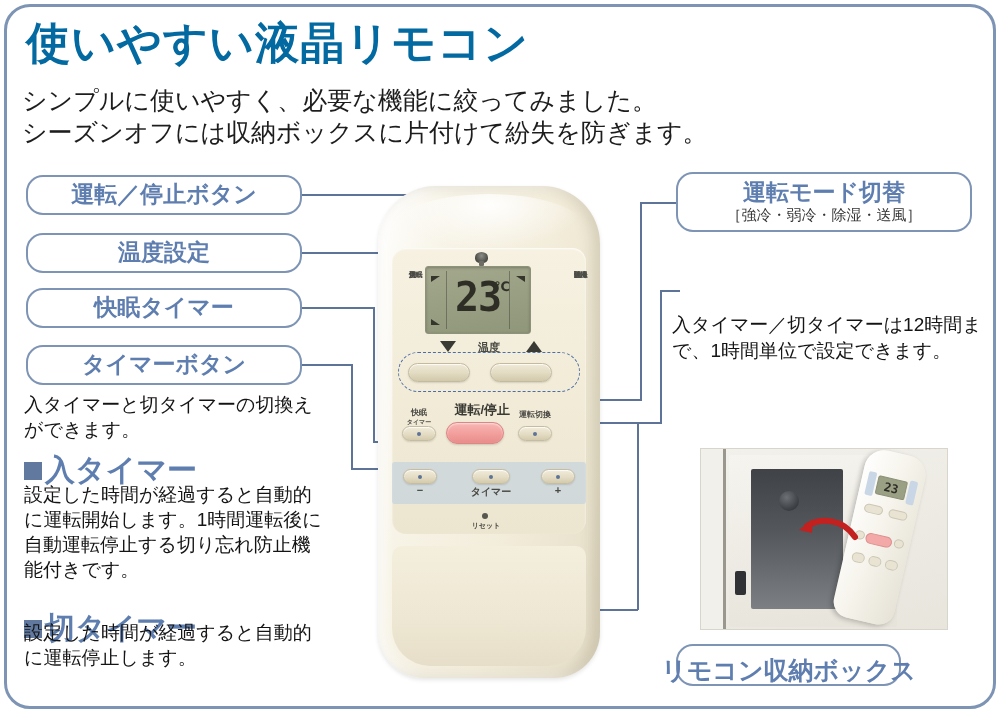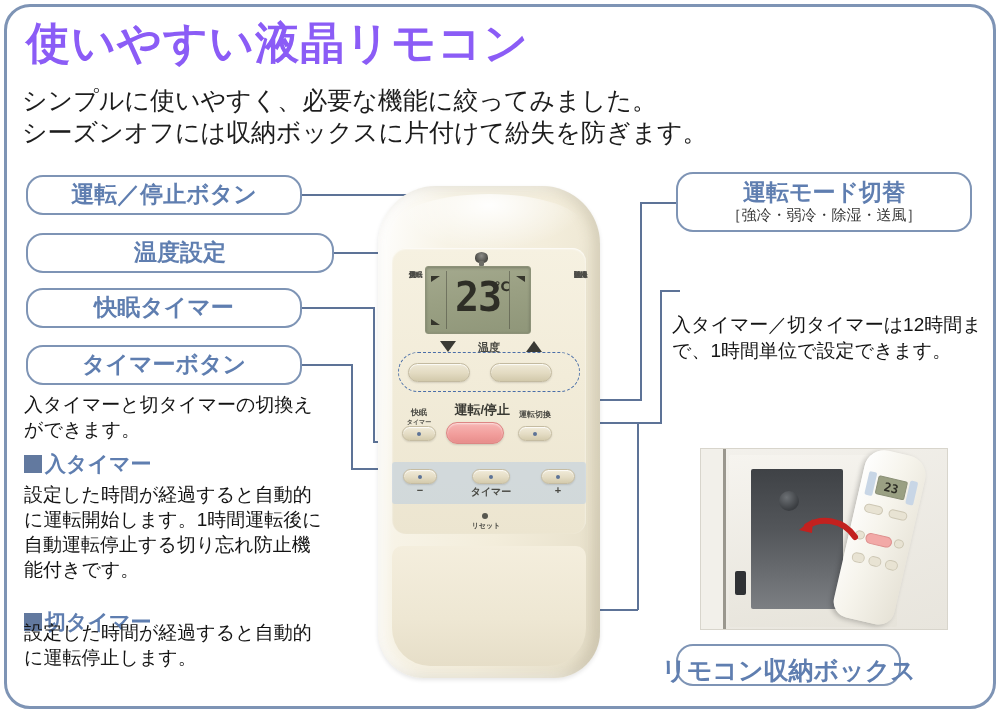--- a/index.html
+++ b/index.html
@@ -23,21 +23,21 @@
     border-radius: 26px;
     background: #ffffff;
   }
   
   .title {
     position: absolute;
     left: 26px; top: 14px;
     font-size: 44px;
     font-weight: bold;
     letter-spacing: 1px;
-    color: #8b5cf6;
+    color: #0369a1;
     white-space: nowrap;
   }
   .subtitle {
     position: absolute;
     left: 22px; top: 84px;
     font-size: 25px;
     line-height: 32px;
     color: #1d1d1d;
     white-space: nowrap;
   }
@@ -56,21 +56,21 @@
     align-items: center;
     justify-content: center;
     text-align: center;
     z-index: 6;
   }
   .pill .pl-main { font-size: 23px; line-height: 26px; white-space: nowrap; font-family: Liberation Serif, serif; }
   .pill .pl-sub  { font-size: 15px; line-height: 18px; color: #333; font-weight: normal; white-space: nowrap; }
 
   
   #pill-power   { left: 26px;  top: 175px; width: 276px; height: 40px; }
-  #pill-temp    { left: 26px;  top: 233px; width: 308px; height: 40px; text-align: right; }
+  #pill-temp    { left: 26px;  top: 233px; width: 276px; height: 40px; text-align: right; }
   #pill-sleep   { left: 26px;  top: 288px; width: 276px; height: 40px; }
   #pill-timer   { left: 26px;  top: 345px; width: 276px; height: 40px; }
   
   #pill-mode    { left: 676px; top: 172px; width: 296px; height: 60px; }
   #pill-tswitch { left: 676px; top: 272px; width: 296px; height: 36px; }
   #pill-box     { left: 676px; top: 644px; width: 225px; height: 42px; justify-content: flex-end; }
   #pill-box .pl-main { font-size: 25px; }
 
   
   .body-text {
@@ -81,21 +81,21 @@
     line-height: 25px;
     color: #141414;
   }
   #txt-timer  { top: 392px; }
   #txt-on     { top: 482px; }
   #txt-off    { top: 620px; }
 
   .sec-head {
     position: absolute;
     left: 24px;
-    font-size: 21px;
+    font-size: 30px;
     font-weight: bold;
     color: #5f7eb0;
     display: flex;
     align-items: center;
     gap: 3px;
   }
   #head-on  { top: 450px; }
   #head-off { top: 608px; }
   .sq {
     display: inline-block;

